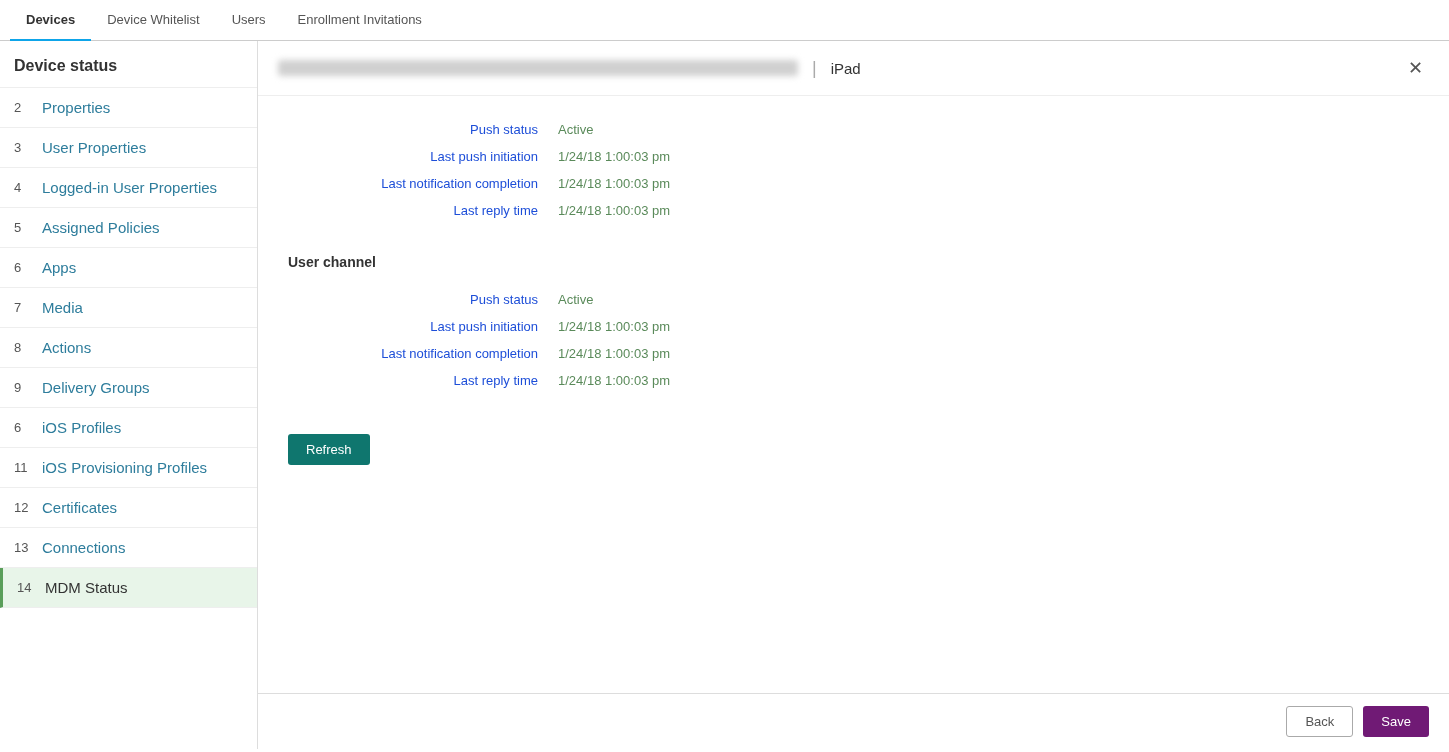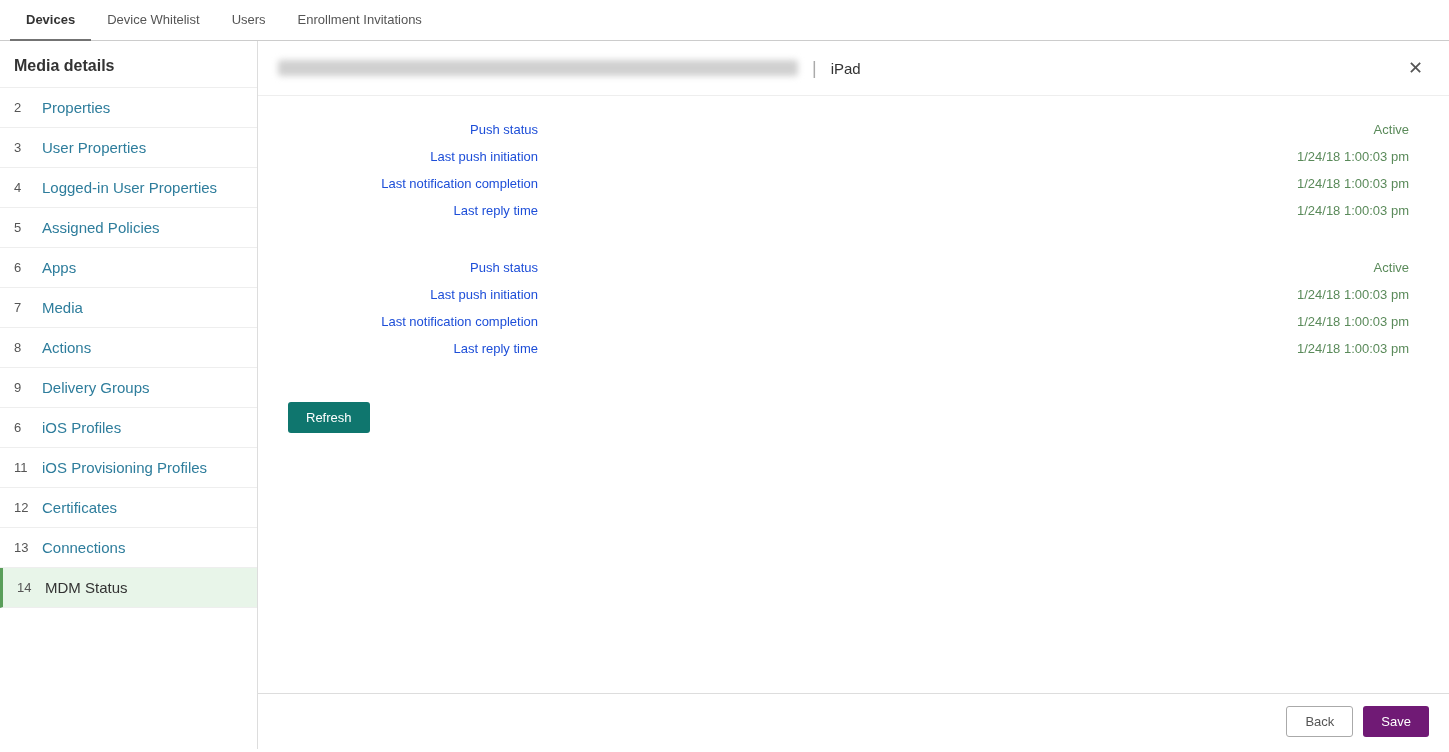--- a/index.html
+++ b/index.html
@@ -15,21 +15,21 @@
     .top-tab {
       padding: 12px 16px;
       cursor: pointer;
       font-size: 13px;
       color: #555;
       border-bottom: 2px solid transparent;
       margin-bottom: -1px;
     }
     .top-tab.active {
       color: #333;
-      border-bottom: 2px solid #737373;
+      border-bottom: 2px solid #0ea5e9;
       font-weight: bold;
     }
 
     
     .main-layout {
       display: flex;
       height: calc(752px - 44px);
     }
 
     
@@ -138,21 +138,20 @@
       color: #333;
       margin-bottom: 16px;
     }
     .info-table {
       width: 100%;
       border-collapse: collapse;
     }
     .info-table tr td {
       padding: 6px 10px;
       vertical-align: middle;
-      text-align: right;
     }
     .info-table tr td:first-child {
       text-align: right;
       color: #1d4ed8;
       font-weight: normal;
       width: 260px;
       font-size: 13px;
     }
     .info-table tr td:last-child {
       color: #5a8a5a;
@@ -210,21 +209,21 @@
 <div class="top-tabs">
   <div class="top-tab active">Devices</div>
   <div class="top-tab">Device Whitelist</div>
   <div class="top-tab">Users</div>
   <div class="top-tab">Enrollment Invitations</div>
 </div>
 
 <div class="main-layout">
 
   <div class="sidebar">
-    <div class="sidebar-header">Media details</div>
+    <div class="sidebar-header">Device status</div>
 
     <div class="sidebar-item">
       <span class="num">2</span>
       <span class="label">Properties</span>
     </div>
     <div class="sidebar-item">
       <span class="num">3</span>
       <span class="label">User Properties</span>
     </div>
     <div class="sidebar-item">
@@ -305,20 +304,21 @@
           <tr>
             <td>Last reply time</td>
             <td>1/24/18 1:00:03 pm</td>
           </tr>
         </tbody>
           </table>
       </div>
 
       
       <div class="channel-section">
+        <div class="channel-title">User channel</div>
         <table class="info-table">
           <tbody>
               <tr>
             <td>Push status</td>
             <td>Active</td>
           </tr>
           <tr>
             <td>Last push initiation</td>
             <td>1/24/18 1:00:03 pm</td>
           </tr>

